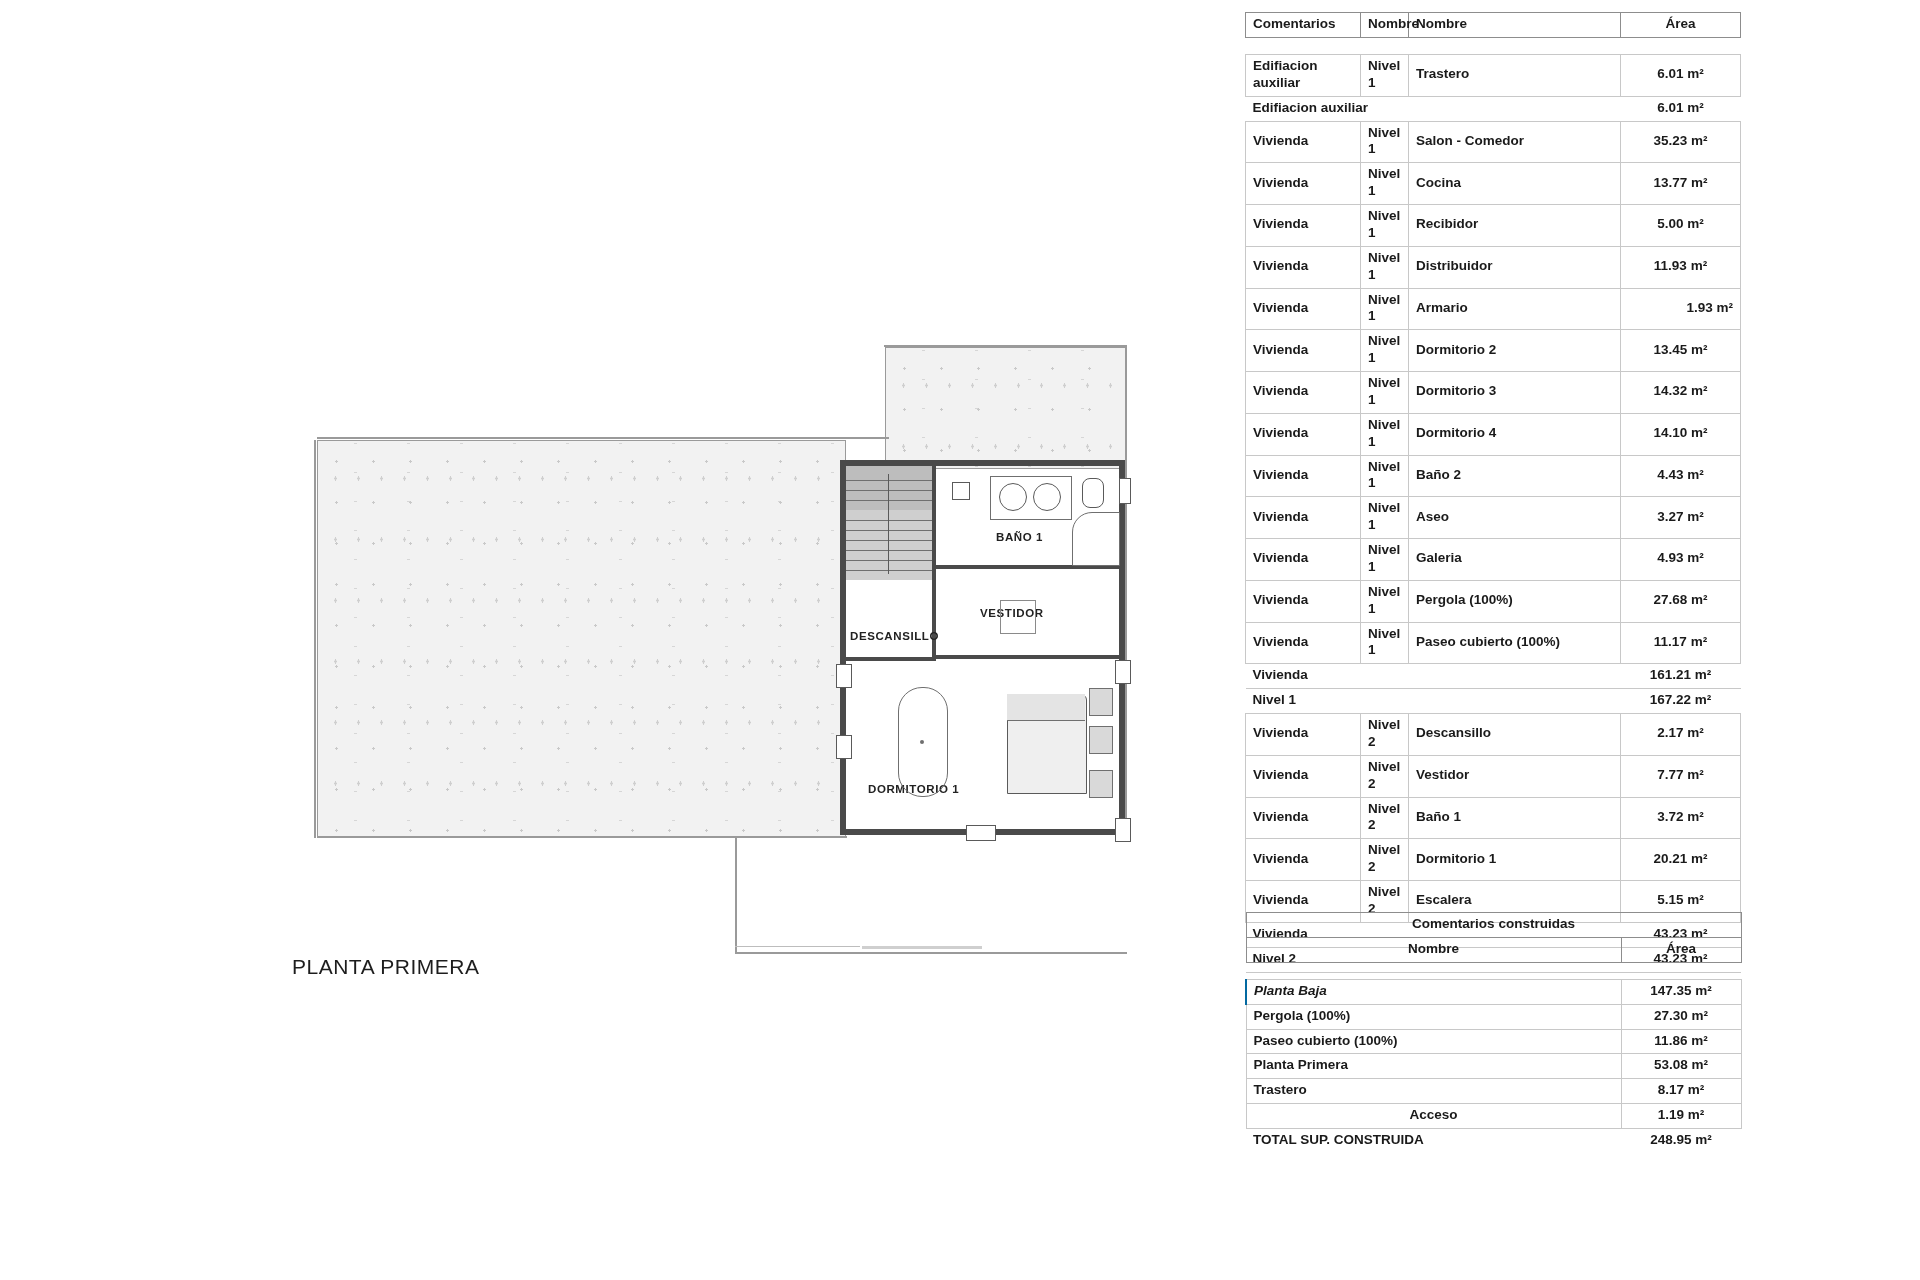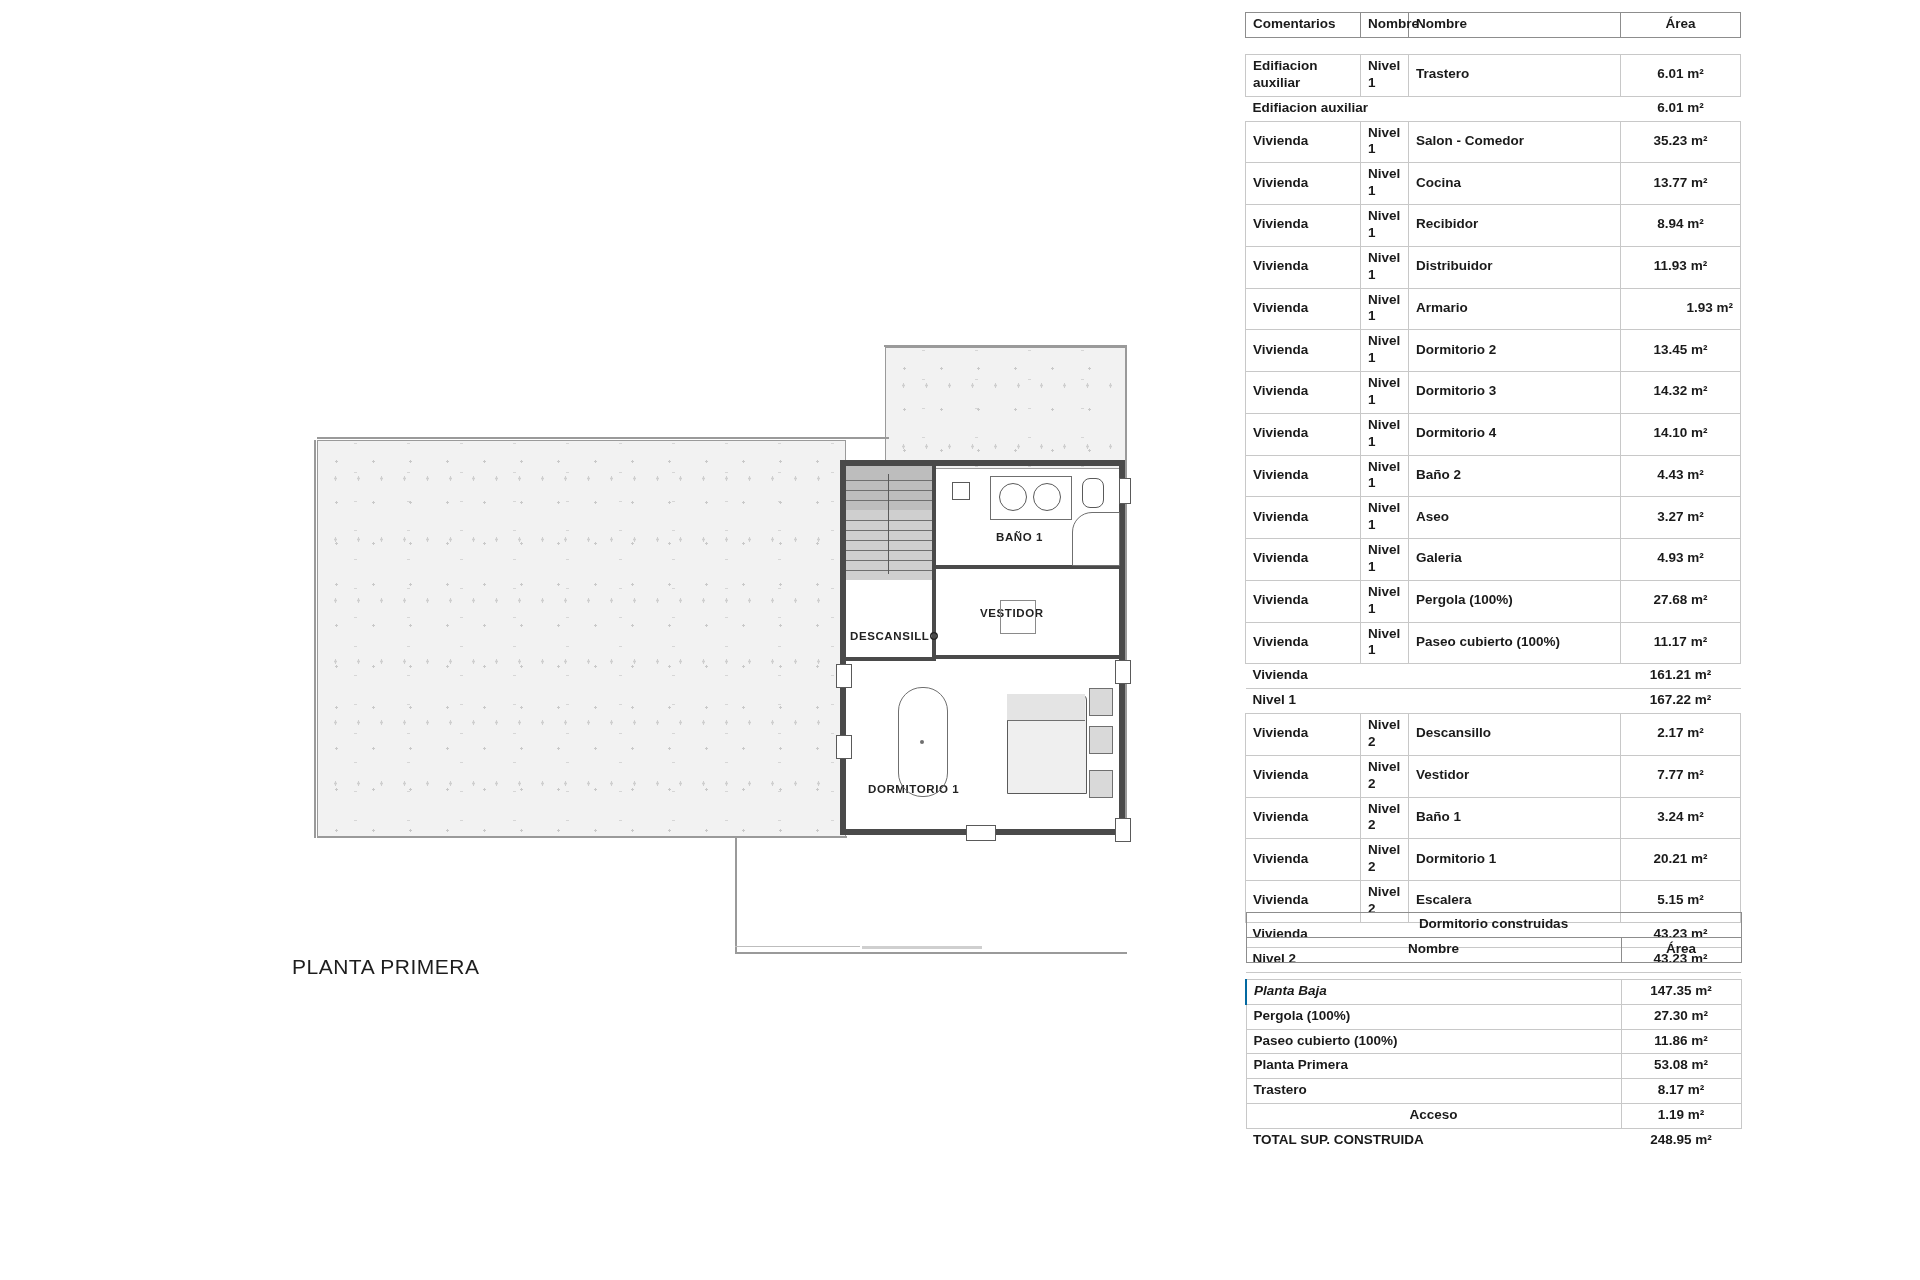--- a/index.html
+++ b/index.html
@@ -231,21 +231,21 @@
       <tr class="rowline">
         <td class="colsep" style="border-left:1px solid #c8c8c8;">Vivienda</td>
         <td class="colsep">Nivel 1</td>
         <td class="colsep">Cocina</td>
         <td class="area" style="border-right:1px solid #c8c8c8;">13.77 m²</td>
       </tr>
       <tr class="rowline">
         <td class="colsep" style="border-left:1px solid #c8c8c8;">Vivienda</td>
         <td class="colsep">Nivel 1</td>
         <td class="colsep">Recibidor</td>
-        <td class="area" style="border-right:1px solid #c8c8c8;">8.94 m²</td>
+        <td class="area" style="border-right:1px solid #c8c8c8;">5.00 m²</td>
       </tr>
       <tr class="rowline">
         <td class="colsep" style="border-left:1px solid #c8c8c8;">Vivienda</td>
         <td class="colsep">Nivel 1</td>
         <td class="colsep">Distribuidor</td>
         <td class="area" style="border-right:1px solid #c8c8c8;">11.93 m²</td>
       </tr>
       <tr class="rowline">
         <td class="colsep" style="border-left:1px solid #c8c8c8;">Vivienda</td>
         <td class="colsep">Nivel 1</td>
@@ -319,21 +319,21 @@
       <tr class="rowline">
         <td class="colsep" style="border-left:1px solid #c8c8c8;">Vivienda</td>
         <td class="colsep">Nivel 2</td>
         <td class="colsep">Vestidor</td>
         <td class="area" style="border-right:1px solid #c8c8c8;">7.77 m²</td>
       </tr>
       <tr class="rowline">
         <td class="colsep" style="border-left:1px solid #c8c8c8;">Vivienda</td>
         <td class="colsep">Nivel 2</td>
         <td class="colsep">Baño 1</td>
-        <td class="area" style="border-right:1px solid #c8c8c8;">3.24 m²</td>
+        <td class="area" style="border-right:1px solid #c8c8c8;">3.72 m²</td>
       </tr>
       <tr class="rowline">
         <td class="colsep" style="border-left:1px solid #c8c8c8;">Vivienda</td>
         <td class="colsep">Nivel 2</td>
         <td class="colsep">Dormitorio 1</td>
         <td class="area" style="border-right:1px solid #c8c8c8;">20.21 m²</td>
       </tr>
       <tr class="rowline">
         <td class="colsep" style="border-left:1px solid #c8c8c8;">Vivienda</td>
         <td class="colsep">Nivel 2</td>
@@ -355,21 +355,21 @@
 </div>
 
 <div class="table-block" style="left:1245px; top:912px;">
   <table class="st" style="width:495px;">
     <colgroup>
       <col style="width:375px;">
       <col style="width:120px;">
     </colgroup>
     <tbody>
       <tr class="hdr-title">
-        <td colspan="2" class="box">Dormitorio construidas</td>
+        <td colspan="2" class="box">Comentarios construidas</td>
       </tr>
       <tr>
         <td class="box area">Nombre</td>
         <td class="box area">Área</td>
       </tr>
       <tr class="nolines">
           <td colspan="2" class="spacer"></td>
         </tr>
 
       <tr class="rowline">

